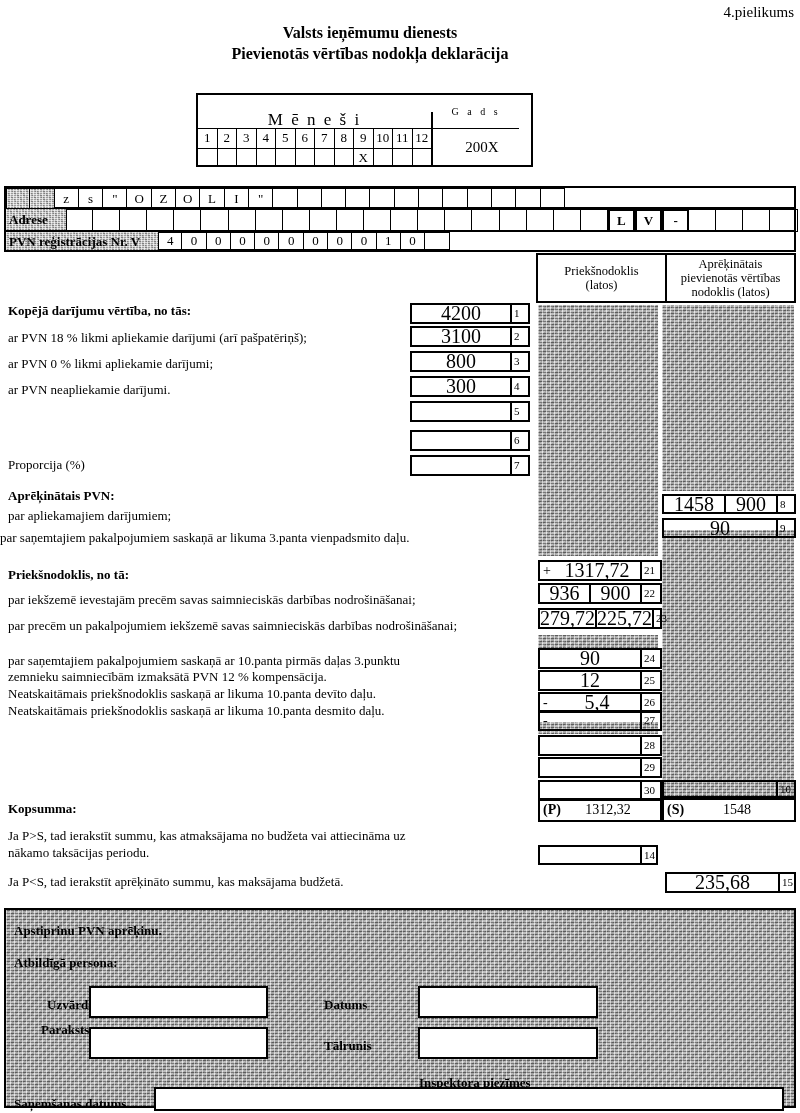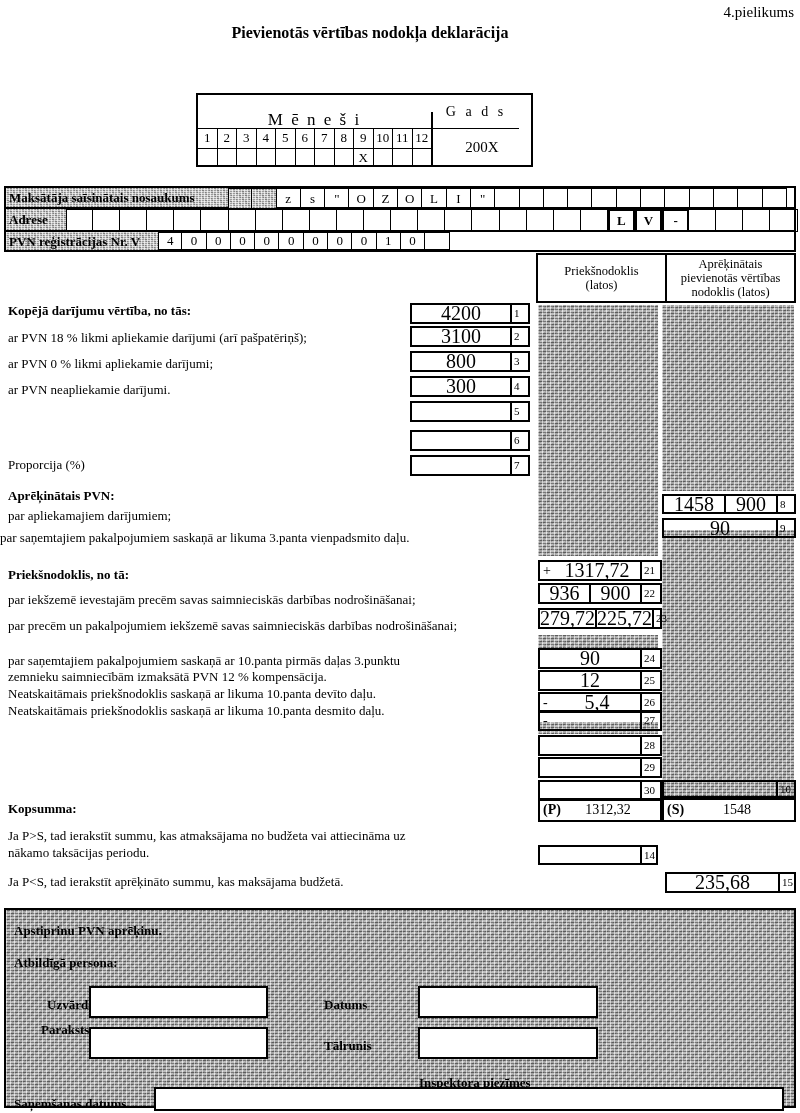--- a/index.html
+++ b/index.html
@@ -42,21 +42,21 @@
               border-right:2px solid #000;box-sizing:border-box;display:flex;}
   #per-marks{position:absolute;left:0;top:53px;width:235px;height:19px;
              border-right:2px solid #000;box-sizing:border-box;display:flex;}
   #per-months > div,#per-marks > div{
      flex:1 1 0;border-right:1px solid #000;border-top:1px solid #000;box-sizing:border-box;
      text-align:center;font-size:13px;line-height:17px;}
   #per-months > div:last-child,#per-marks > div:last-child{border-right:none;}
   #per-months > div{border-top:none;}
   #gads-h{position:absolute;left:235px;top:0;width:86px;height:34px;
           border-bottom:1px solid #000;box-sizing:border-box;text-align:center;
-          font-size:14px;line-height:33px;letter-spacing:3px;}
+          font-size:10px;line-height:33px;letter-spacing:3px;}
   #gads-v{position:absolute;left:235px;top:34px;width:98px;height:36px;
           text-align:center;font-size:15px;line-height:36px;}
 
   
   #payer{position:absolute;left:4px;top:186px;width:792px;height:66px;border:2px solid #000;box-sizing:border-box;}
   .prow{position:absolute;left:0;width:100%;display:flex;box-sizing:border-box;}
   #row-name{top:0;height:21px;border-bottom:2px solid #000;}
   #row-addr{top:21px;height:23px;border-bottom:2px solid #000;}
   #row-pvn{top:44px;height:18px;}
   .plabel{font-weight:bold;font-size:13px;line-height:100%;display:flex;align-items:center;
@@ -93,20 +93,21 @@
   #footer{position:absolute;left:4px;top:908px;width:792px;height:200px;border:2px solid #000;box-sizing:border-box;}
   .flbl{position:absolute;font-weight:bold;font-size:13px;line-height:15px;}
   .fbox{position:absolute;background:#fff;border:2px solid #000;box-sizing:border-box;}
 </style>
 </head>
 <body>
 
 <div id="annex">4.pielikums</div>
 
 <div id="title-wrap">
+  <div>Valsts ieņēmumu dienests</div>
   <div>Pievienotās vērtības nodokļa deklarācija</div>
 </div>
 
 <div id="period">
   <div id="per-men">M ē n e š i</div>
   <div id="per-months">
       <div>1</div>
       <div>2</div>
       <div>3</div>
       <div>4</div>
@@ -133,21 +134,20 @@
       <div></div>
       <div></div>
     </div>
   <div id="gads-h">G a d s</div>
   <div id="gads-v">200X</div>
 </div>
 
 <div id="payer">
 
   <div class="prow" id="row-name">
-    <div class="plabel noise" style="width:222px;flex:0 0 222px;">Maksātāja saīsinātais nosaukums</div>
     <div class="cellrow" id="name-cells">
         <div class="cell first noise" style="width: 24.3px; height: 21px;"></div>
         <div class="cell noise" style="width: 24.3px; height: 21px;"></div>
         <div class="cell" style="width: 24.3px; height: 21px;">z</div>
         <div class="cell" style="width: 24.3px; height: 21px;">s</div>
         <div class="cell" style="width: 24.3px; height: 21px;">"</div>
         <div class="cell" style="width: 24.3px; height: 21px;">O</div>
         <div class="cell" style="width: 24.3px; height: 21px;">Z</div>
         <div class="cell" style="width: 24.3px; height: 21px;">O</div>
         <div class="cell" style="width: 24.3px; height: 21px;">L</div>

